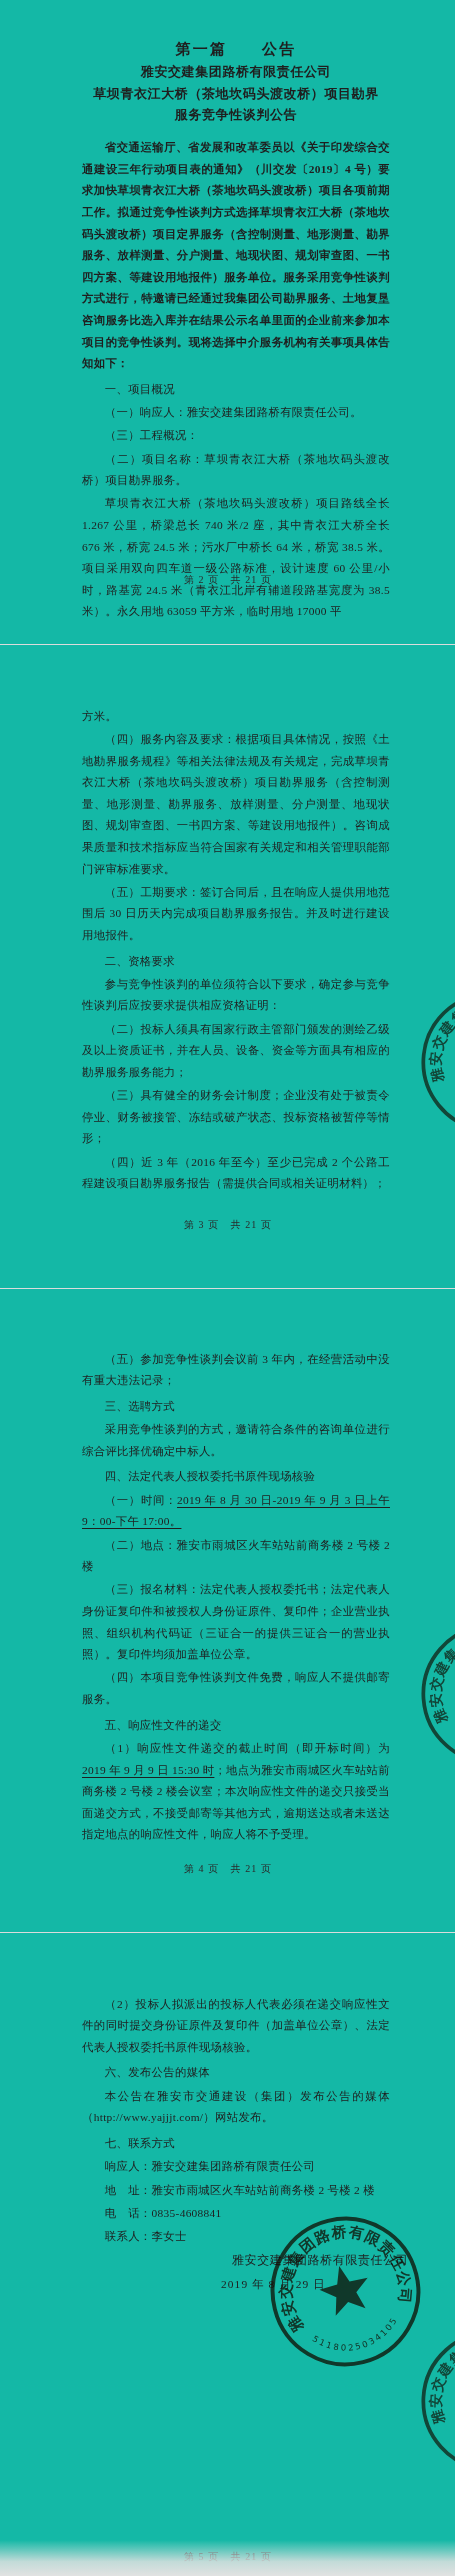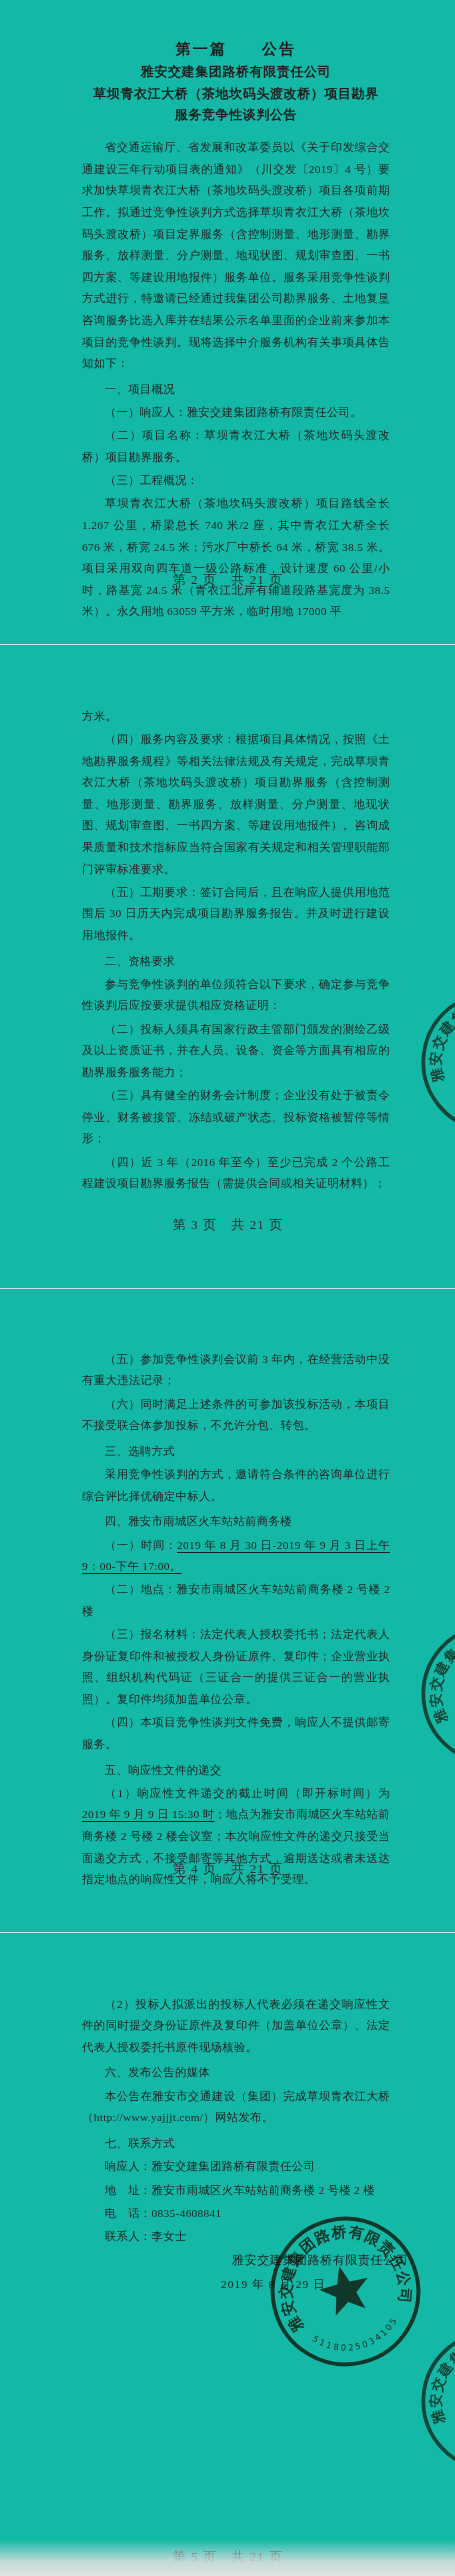--- a/index.html
+++ b/index.html
@@ -41,25 +41,25 @@
   }
   .p{
     font-size:11.4px;line-height:21.6px;letter-spacing:0.3px;
     text-align:justify;text-indent:2em;margin:1.7px 0;
   }
   .h{
     font-family:"Liberation Sans","DejaVu Sans",sans-serif;
     font-weight:normal;font-size:11.4px;line-height:21.6px;
     text-indent:2em;margin:4px 0 1.7px;letter-spacing:0.3px;
   }
-  .intro-gap{margin-top:11.4px;}
+  .intro-gap{margin-top:11.4px;font-weight:bold;}
   .ul{text-decoration:underline;text-underline-offset:3.4px;}
   .footer{
     position:absolute;left:0;right:0;top:572px;text-align:center;
-    font-size:13px;line-height:16px;letter-spacing:1.1px;color:#2a2a2a;
+    font-size:10px;line-height:16px;letter-spacing:1.1px;color:#2a2a2a;
   }
   .page.last .footer{top:616px;}
 
   .sign-company{
     position:absolute;left:232px;top:317px;
     font-size:12px;line-height:20.5px;letter-spacing:0.6px;
   }
   .sign-date{
     position:absolute;left:221px;top:341px;
     font-size:11.4px;line-height:20.5px;letter-spacing:1.1px;
@@ -90,22 +90,22 @@
 
   <div class="page">
     <div class="content pad1">
       <p class="t-main">第一篇　　公告</p>
       <p class="t-sub">雅安交建集团路桥有限责任公司</p>
       <p class="t-sub">草坝青衣江大桥（茶地坎码头渡改桥）项目勘界</p>
       <p class="t-sub">服务竞争性谈判公告</p>
       <p class="p intro-gap">省交通运输厅、省发展和改革委员以《关于印发综合交通建设三年行动项目表的通知》（川交发〔2019〕4 号）要求加快草坝青衣江大桥（茶地坎码头渡改桥）项目各项前期工作。拟通过竞争性谈判方式选择草坝青衣江大桥（茶地坎码头渡改桥）项目定界服务（含控制测量、地形测量、勘界服务、放样测量、分户测量、地现状图、规划审查图、一书四方案、等建设用地报件）服务单位。服务采用竞争性谈判方式进行，特邀请已经通过我集团公司勘界服务、土地复垦咨询服务比选入库并在结果公示名单里面的企业前来参加本项目的竞争性谈判。现将选择中介服务机构有关事项具体告知如下：</p>
       <p class="h">一、项目概况</p>
       <p class="p">（一）响应人：雅安交建集团路桥有限责任公司。</p>
+      <p class="p">（三）工程概况：</p>
       <p class="p">（二）项目名称：草坝青衣江大桥（茶地坎码头渡改桥）项目勘界服务。</p>
-      <p class="p">（三）工程概况：</p>
       <p class="p">草坝青衣江大桥（茶地坎码头渡改桥）项目路线全长 1.267 公里，桥梁总长 740 米/2 座，其中青衣江大桥全长 676 米，桥宽 24.5 米；污水厂中桥长 64 米，桥宽 38.5 米。项目采用双向四车道一级公路标准，设计速度 60 公里/小时，路基宽 24.5 米（青衣江北岸有辅道段路基宽度为 38.5 米）。永久用地 63059 平方米，临时用地 17000 平</p>
     </div>
     <div class="footer">第 2 页　共 21 页</div>
   </div>
 
   <div class="page">
     <div class="content pad2">
       <p class="p" style="text-indent:0;">方米。</p>
       <p class="p">（四）服务内容及要求：根据项目具体情况，按照《土地勘界服务规程》等相关法律法规及有关规定，完成草坝青衣江大桥（茶地坎码头渡改桥）项目勘界服务（含控制测量、地形测量、勘界服务、放样测量、分户测量、地现状图、规划审查图、一书四方案、等建设用地报件）。咨询成果质量和技术指标应当符合国家有关规定和相关管理职能部门评审标准要求。</p>
       <p class="p">（五）工期要求：签订合同后，且在响应人提供用地范围后 30 日历天内完成项目勘界服务报告。并及时进行建设用地报件。</p>
@@ -121,24 +121,23 @@
         <polygon class="seal-star" points="138,92 149.2,122.6 181.7,123.8 156.1,143.9 165,175.2 138,157 111,175.2 119.9,143.9 94.3,123.8 126.8,122.6"></polygon>
         <text class="seal-cn"><textPath href="#sealTop" startOffset="50%" text-anchor="middle">雅安交建集团路桥有限责任公司</textPath></text>
       </svg>
     </div>
     <div class="footer">第 3 页　共 21 页</div>
   </div>
 
   <div class="page">
     <div class="content pad3">
       <p class="p">（五）参加竞争性谈判会议前 3 年内，在经营活动中没有重大违法记录；</p>
-      <p class="p">（六）同时满足上述条件的可参加该投标活动，本项目不接受联合体参加投标，不允许分包、转包。</p>
       <p class="h">三、选聘方式</p>
       <p class="p">采用竞争性谈判的方式，邀请符合条件的咨询单位进行综合评比择优确定中标人。</p>
-      <p class="h">四、雅安市雨城区火车站站前商务楼</p>
+      <p class="h">四、法定代表人授权委托书原件现场核验</p>
       <p class="p">
         <span>（一）时间：</span><span class="ul">2019 年 8 月 30 日-2019 年 9 月 3 日上午 9：00-下午 17:00。</span>
       </p>
       <p class="p">（二）地点：雅安市雨城区火车站站前商务楼 2 号楼 2 楼</p>
       <p class="p">（三）报名材料：法定代表人授权委托书；法定代表人身份证复印件和被授权人身份证原件、复印件；企业营业执照、组织机构代码证（三证合一的提供三证合一的营业执照）。复印件均须加盖单位公章。</p>
       <p class="p">（四）本项目竞争性谈判文件免费，响应人不提供邮寄服务。</p>
       <p class="h">五、响应性文件的递交</p>
       <p class="p">
         <span>（1）响应性文件递交的截止时间（即开标时间）为</span><span class="ul">2019 年 9 月 9 日 15:30 时</span><span>；地点为雅安市雨城区火车站站前商务楼 2 号楼 2 楼会议室；本次响应性文件的递交只接受当面递交方式，不接受邮寄等其他方式，逾期送达或者未送达指定地点的响应性文件，响应人将不予受理。</span>
       </p>
@@ -150,21 +149,21 @@
         <text class="seal-cn"><textPath href="#sealTop" startOffset="50%" text-anchor="middle">雅安交建集团路桥有限责任公司</textPath></text>
       </svg>
     </div>
     <div class="footer">第 4 页　共 21 页</div>
   </div>
 
   <div class="page last">
     <div class="content pad4">
       <p class="p">（2）投标人拟派出的投标人代表必须在递交响应性文件的同时提交身份证原件及复印件（加盖单位公章）、法定代表人授权委托书原件现场核验。</p>
       <p class="h">六、发布公告的媒体</p>
-      <p class="p">本公告在雅安市交通建设（集团）完成草坝青衣江大桥（http://www.yajjjt.com/）网站发布。</p>
+      <p class="p">本公告在雅安市交通建设（集团）发布公告的媒体（http://www.yajjjt.com/）网站发布。</p>
       <p class="h">七、联系方式</p>
       <p class="p">响应人：雅安交建集团路桥有限责任公司</p>
       <p class="p">地　址：雅安市雨城区火车站站前商务楼 2 号楼 2 楼</p>
       <p class="p">电　话：0835-4608841</p>
       <p class="p">联系人：李女士</p>
     </div>
 
     <div class="sign-company">雅安交建集团路桥有限责任公司</div>
     <div class="sign-date">2019 年 8 月 29 日</div>
 

